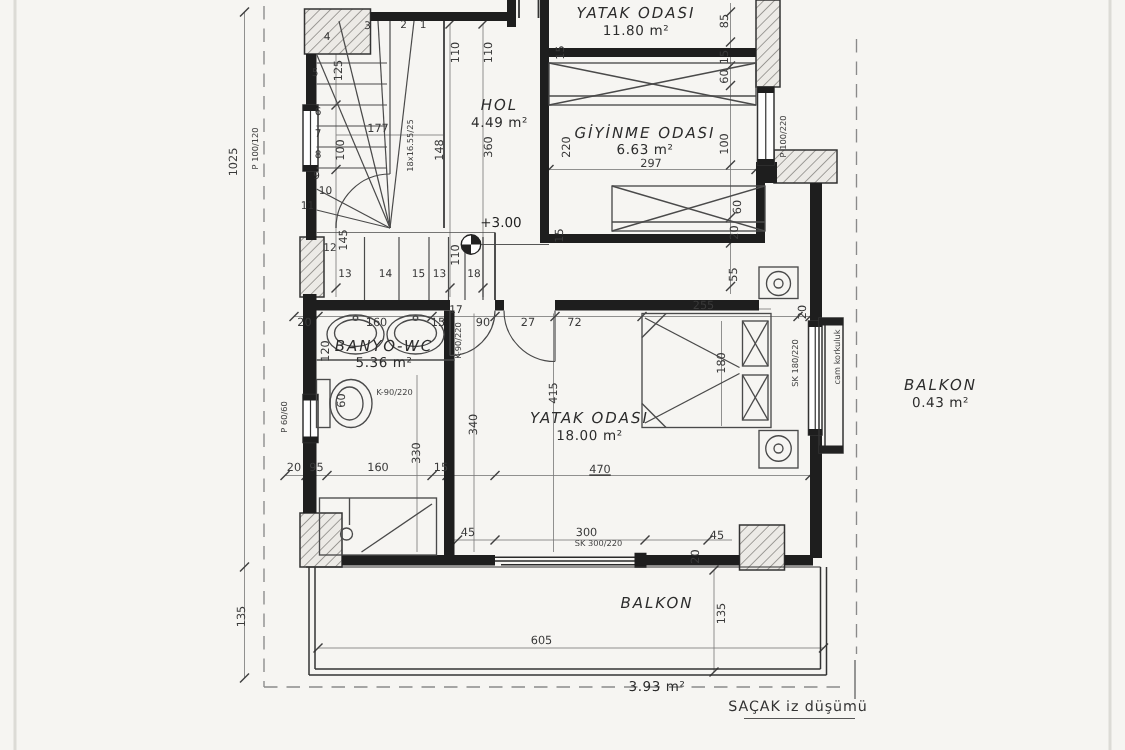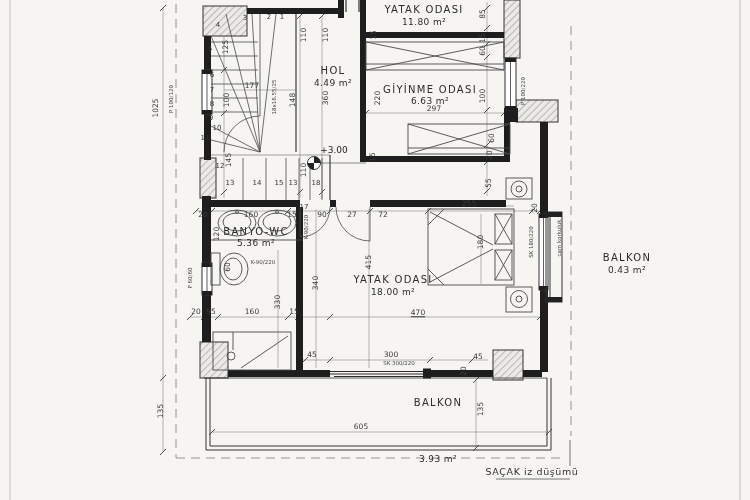--- a/index.html
+++ b/index.html
@@ -2,21 +2,21 @@
 <html><head>
 <meta charset="utf-8">
 <style>
   html,body{margin:0;padding:0;width:750px;height:500px;overflow:hidden;background:#f6f5f2;}
   #plan{position:relative;width:750px;height:500px;background:#f6f5f2;}
   #plan svg{position:absolute;left:0;top:0;}
   #ann-layer{position:absolute;left:0;top:0;width:750px;height:500px;}
   .ann{position:absolute;transform:translate(-50%,-50%);white-space:nowrap;line-height:1;
        font-family:"DejaVu Sans","Liberation Sans",sans-serif;color:#333;}
   .ann.rot{transform:translate(-50%,-50%) rotate(-90deg);}
-  .k-room{font-size:10px;letter-spacing:1.3px;color:#2c2c2c;}
+  .k-room{font-size:10px;letter-spacing:1.3px;color:#2c2c2c;font-style:italic;}
   .k-area{font-size:9px;letter-spacing:.4px;color:#2c2c2c;}
   .k-dim{font-size:7.5px;color:#3a3a3a;}
   .k-step{font-size:7px;color:#333;}
   .k-tag{font-size:5.5px;color:#444;}
   .k-level{font-size:9px;color:#1e1e1e;}
   .k-note{font-size:9.5px;letter-spacing:.6px;color:#333;}
 </style>
 </head>
 <body>
 
@@ -304,21 +304,21 @@
       <div class="ann k-level" style="left: 334px; top: 150px;">+3.00</div>
       <div class="ann k-dim rot" style="left: 156px; top: 108px;">1025</div>
       <div class="ann k-dim rot" style="left: 161px; top: 411px;">135</div>
       <div class="ann k-dim rot" style="left: 481px; top: 409px;">135</div>
       <div class="ann k-dim" style="left: 361px; top: 427px;">605</div>
       <div class="ann k-dim" style="left: 312px; top: 355px;">45</div>
       <div class="ann k-dim" style="left: 391px; top: 355px;">300</div>
       <div class="ann k-tag" style="left: 399px; top: 364px;">SK 300/220</div>
       <div class="ann k-dim" style="left: 478px; top: 357px;">45</div>
       <div class="ann k-dim rot" style="left: 464px; top: 371px;">20</div>
-      <div class="ann k-dim" style="left: 418px; top: 313px; text-decoration: underline;">470</div>
+      <div class="ann k-dim" style="left: 400px; top: 313px; text-decoration: underline;">470</div>
       <div class="ann k-dim" style="left: 196px; top: 312px;">20</div>
       <div class="ann k-dim" style="left: 211px; top: 312px;">95</div>
       <div class="ann k-dim" style="left: 252px; top: 312px;">160</div>
       <div class="ann k-dim" style="left: 294px; top: 312px;">15</div>
       <div class="ann k-dim" style="left: 203px; top: 215px;">20</div>
       <div class="ann k-dim" style="left: 251px; top: 215px;">160</div>
       <div class="ann k-dim" style="left: 292px; top: 215px;">15</div>
       <div class="ann k-dim" style="left: 322px; top: 215px;">90</div>
       <div class="ann k-dim" style="left: 352px; top: 215px;">27</div>
       <div class="ann k-dim" style="left: 383px; top: 215px;">72</div>

